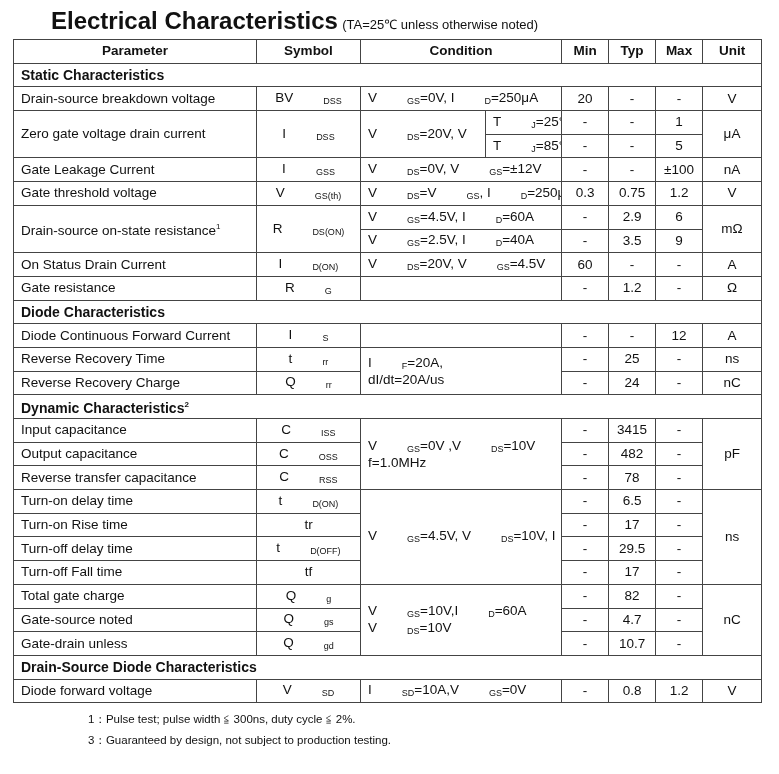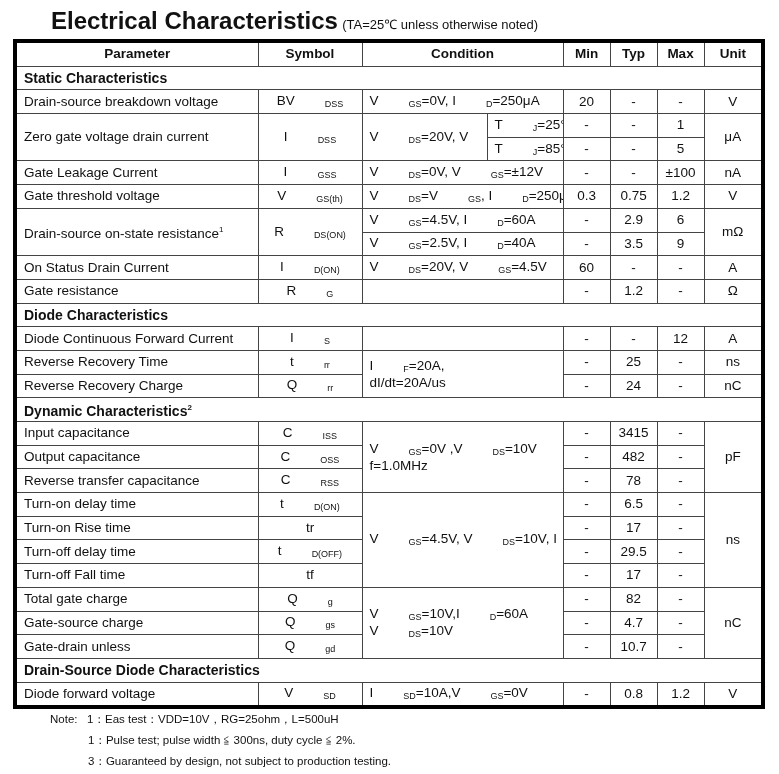--- a/index.html
+++ b/index.html
@@ -3,21 +3,21 @@
 <meta charset="utf-8">
 <style>
   html, body { margin: 0; padding: 0; background: #ffffff; }
   body { width: 779px; height: 774px; position: relative; overflow: hidden;
          font-family: "Liberation Sans", sans-serif; color: #111; }
   .title { position: absolute; left: 51px; top: 7px; white-space: nowrap; }
   .title .main { font-weight: bold; font-size: 24px; }
   .title .sub { font-size: 13px; }
   table.ec { position: absolute; left: 13px; top: 39px; width: 748px;
              border-collapse: collapse; table-layout: fixed;
-             border: 4px solid #000000; font-size: 13.5px; }
+             border: 1px solid #000000; font-size: 13.5px; }
   table.ec td, table.ec th { border: 1px solid #444; padding: 0 7px; height: 22.7px;
              line-height: 16px; overflow: hidden; white-space: nowrap; }
   table.ec th { font-weight: bold; text-align: center; font-size: 13.5px; }
   td.c { text-align: center; }
   td.sect { font-weight: bold; font-size: 14px; margin-left: 41px; }
   td.cond { line-height: 15px; }
   sub { font-size: 9px; vertical-align: baseline; position: relative; top: 2px; margin-left: 30px; }
   sup { font-size: 8px; }
   .notes { position: absolute; left: 50px; top: 709px; font-size: 11.5px; line-height: 21px; }
   .notes .line { white-space: nowrap; }
@@ -234,21 +234,21 @@
   <tr>
     <td>Total gate charge</td>
     <td class="c">Q<sub>g</sub></td>
     <td colspan="2" rowspan="3" class="cond">V<sub>GS</sub>=10V,I<sub>D</sub>=60A<br>V<sub>DS</sub>=10V</td>
     <td class="c">-</td>
     <td class="c">82</td>
     <td class="c">-</td>
     <td rowspan="3" class="c">nC</td>
   </tr>
   <tr>
-    <td>Gate-source charge</td>
+    <td>Gate-source noted</td>
     <td class="c">Q<sub>gs</sub></td>
     <td class="c">-</td>
     <td class="c">4.7</td>
     <td class="c">-</td>
   </tr>
   <tr>
     <td>Gate-drain unless</td>
     <td class="c">Q<sub>gd</sub></td>
     <td class="c">-</td>
     <td class="c">10.7</td>
@@ -265,19 +265,15 @@
     <td colspan="2">I<sub>SD</sub>=10A,V<sub>GS</sub>=0V</td>
     <td class="c">-</td>
     <td class="c">0.8</td>
     <td class="c">1.2</td>
     <td class="c">V</td>
   </tr>
 </tbody>
   </table>
 
 <div class="notes">
-  <div class="line">
-    <span>Note:</span>&nbsp;&nbsp;
-    <span>1：Eas test：VDD=10V，RG=25ohm，L=500uH</span>
-  </div>
   <div class="line indent">1：Pulse test; pulse width ≦ 300ns, duty cycle ≦ 2%.</div>
   <div class="line indent">3：Guaranteed by design, not subject to production testing.</div>
 </div>
 
 </body></html>

